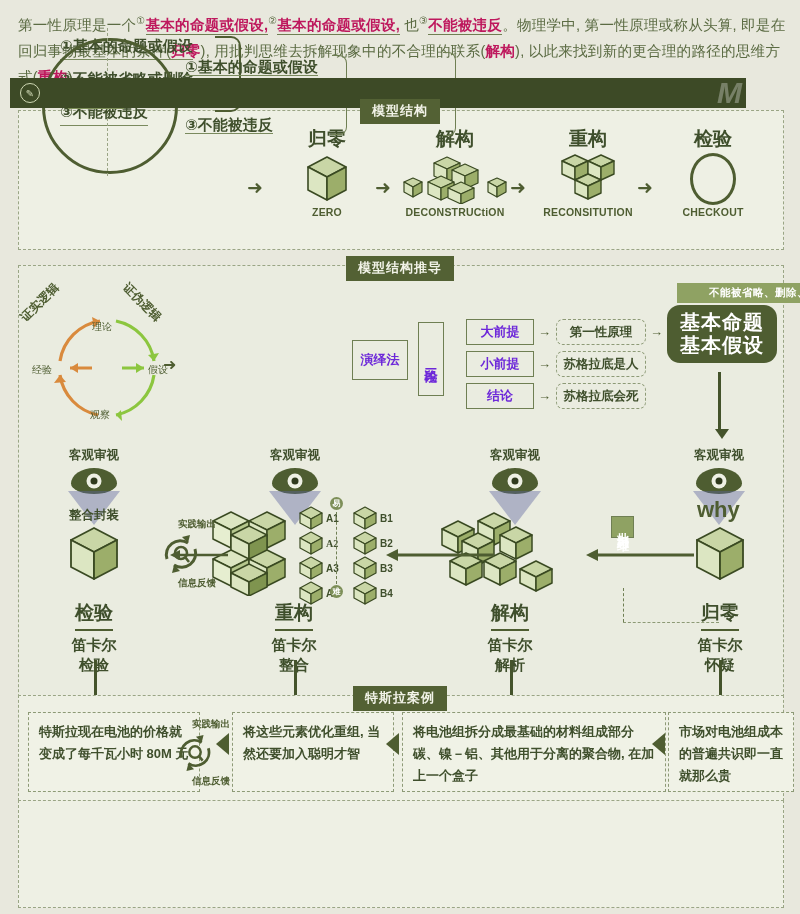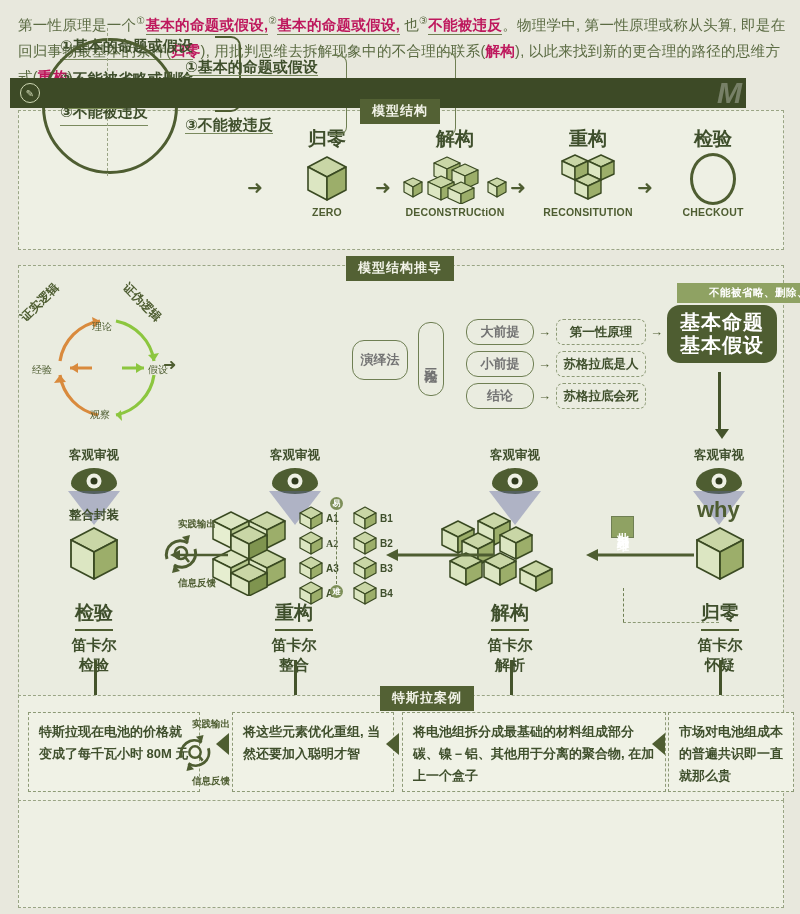--- a/index.html
+++ b/index.html
@@ -53,23 +53,23 @@
   .ring-center{position:absolute;left:68px;top:92px;font-size:11.5px;font-weight:bold;
     color:#ffffff;background:#7d8f58;padding:1px 4px;letter-spacing:.5px;}
   .ring-lbl{position:absolute;font-size:10px;color:#4e5d31;}
   .ring-rot{position:absolute;font-size:12px;font-weight:bold;color:#4e5d31;white-space:nowrap;}
   .dashv{position:absolute;left:107px;top:28px;width:0;height:148px;border-left:1.4px dashed #9aa585;}
 
   .pts{position:absolute;left:185px;top:52px;font-size:15px;font-weight:bold;color:#3f4f2c;line-height:29px;}
   .pts div span{border-bottom:1.5px solid #7a8a5e;}
   .brace2{position:absolute;left:332px;top:55px;width:14px;height:78px;
     border:1.6px solid #6f7f53;border-left:none;border-radius:0 8px 8px 0;}
-  .rbox{position:absolute;border:1.6px solid #6f7f53;border-radius:12px;background:transparent;
+  .rbox{position:absolute;border:1.6px solid #6f7f53;border-radius:0;background:transparent;
      display:flex;align-items:center;justify-content:center;text-align:center;
-     font-size:13px;color:#737373;font-weight:bold;}
+     font-size:13px;color:#6d28d9;font-weight:bold;}
   .dbox{position:absolute;border:1.4px dashed #8d9a76;border-radius:7px;background:transparent;
      display:flex;align-items:center;justify-content:center;text-align:center;
      font-size:12.5px;color:#3f4f2c;font-weight:bold;}
   .brace3{position:absolute;left:443px;top:52px;width:12px;height:82px;
     border:1.6px solid #6f7f53;border-left:none;border-radius:0 8px 8px 0;}
   .tinyArrow{position:absolute;font-size:13px;color:#4e5d31;}
 
   .badge-lite{position:absolute;background:#8fa263;color:#fff;font-size:10.5px;font-weight:bold;
      padding:3px 6px;letter-spacing:.5px;white-space:nowrap;}
   .bigbox{position:absolute;background:#4e5d31;color:#fff;font-weight:bold;
@@ -514,21 +514,21 @@
   <div class="stage" style="left:39px;top:600px;width:110px;">
     <div class="t1">检验</div>
     <div class="t2">
       <div>笛卡尔</div>
       <div>检验</div>
     </div>
   </div>
   <div class="downarrow" style="left:94px;top:660px;height:38px;"></div>
 
   <div class="panel s3"></div>
-  <div class="sect-title" style="left:400px;top:686px;margin-left:27px;">特斯拉案例</div>
+  <div class="sect-title" style="left:400px;top:686px;">特斯拉案例</div>
 
   <div class="tcard" style="left:28px;top:712px;width:150px;height:62px;">特斯拉现在电池的价格就变成了每千瓦小时 80M 元</div>
 
   <div class="cyc" style="left:160px;top:718px;">
     <div class="cl">实践输出</div>
     <svg width="46" height="40" viewBox="0 0 46 42">
       <path d="M 9 26 A 14 14 0 0 1 30 10" fill="none" stroke="#4e5d31" stroke-width="3"></path>
         <polygon points="30,10 24,4 32,2" fill="#4e5d31"></polygon>
       <path d="M 37 16 A 14 14 0 0 1 16 32" fill="none" stroke="#4e5d31" stroke-width="3"></path>
         <polygon points="16,32 22,38 14,40" fill="#4e5d31"></polygon>

